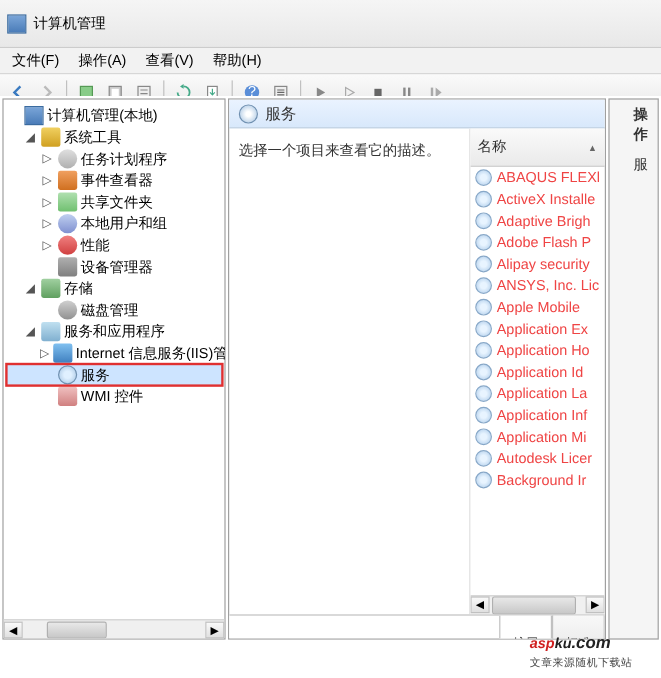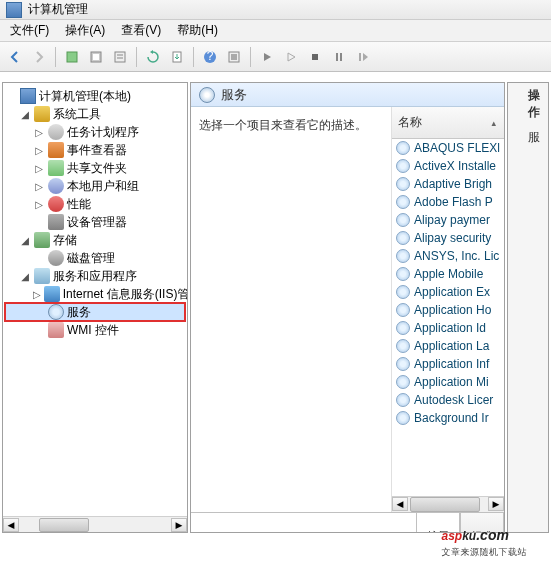--- a/index.html
+++ b/index.html
@@ -1,19 +1,19 @@
 <!DOCTYPE html>
 <html><head>
 <meta charset="utf-8">
 <style>
 * { box-sizing: border-box; margin: 0; padding: 0; font-family: "Microsoft YaHei", Tahoma, sans-serif; font-size: 12px; }
 body { background: #fff; width: 551px; height: 565px; overflow: hidden; position: relative; }
 
 
-.titlebar { height: 20px; background: linear-gradient(#f5f5f5,#e8e8e8); border-bottom: 1px solid #ccc; display: flex; align-items: center; padding: 0 6px; gap: 6px; }
+.titlebar { height: 40px; background: linear-gradient(#f5f5f5,#e8e8e8); border-bottom: 1px solid #ccc; display: flex; align-items: center; padding: 0 6px; gap: 6px; }
 .titlebar .ticon { width: 16px; height: 16px; background: linear-gradient(#7aa5d8,#4a7cb8); border: 1px solid #3a6ba0; }
 .titlebar .ttext { font-size: 12px; }
 
 
 .menubar { height: 22px; background: #f2f2f2; border-bottom: 1px solid #d0d0d0; display: flex; align-items: center; padding: 0 4px; gap: 4px; }
 .menubar span { padding: 2px 6px; cursor: pointer; }
 
 
 .toolbar { height: 30px; background: linear-gradient(#fafafa,#eaeaea); border-bottom: 1px solid #c0c0c0; display: flex; align-items: center; padding: 0 4px; gap: 2px; }
 .tbtn { width: 22px; height: 22px; display: flex; align-items: center; justify-content: center; border: 1px solid transparent; border-radius: 2px; cursor: pointer; }
@@ -67,21 +67,21 @@
 
 
 .mbody { flex:1; display:flex; overflow:hidden; }
 .desc { width: 200px; padding: 10px 8px; font-size: 12px; color: #333; }
 .slist { flex:1; border-left: 1px solid #e0e0e0; display:flex; flex-direction:column; overflow:hidden; }
 .colhead { height: 32px; background: linear-gradient(#fafafa,#eaeaea); border-bottom: 1px solid #c8c8c8; display:flex; align-items:center; padding: 0 6px; font-size:12px; color:#333; position:relative; }
 .colhead .sortarr { position:absolute; right: 8px; font-size:9px; color:#666; }
 .slistbody { flex:1; overflow:hidden; }
 .srow { height: 18px; display:flex; align-items:center; padding: 0 4px; gap: 4px; white-space:nowrap; cursor:pointer; }
 .srow .sicon { width:14px; height:14px; border-radius:7px; background: radial-gradient(circle,#e8f4ff 30%,#a8c8e8); border:1px solid #88a8c8; flex-shrink:0; }
-.srow .slabel { font-size:12px; color:#0c4a6e; }
+.srow .slabel { font-size:12px; color:#ef4444; }
 
 
 .midfoot { height: 20px; border-top:1px solid #c0c0c0; display:flex; background:#fff; }
 .midfoot .spc { flex:1; }
 .tab { padding: 16px 10px; border: 1px solid #c0c0c0; border-top:none; background: linear-gradient(#f8f8f8,#e8e8e8); cursor:pointer; font-size:11px; }
 .tab.active { background:#fff; }
 .mhbar { height:16px; border-top:1px solid #d0d0d0; background:#f0f0f0; display:flex; }
 .mhbar .arr { width:16px; height:14px; background:linear-gradient(#fafafa,#e0e0e0); border:1px solid #c0c0c0; text-align:center; font-size:9px; line-height:12px; cursor:pointer; }
 .mhbar .track { flex:1; position:relative; }
 .mhbar .thumb { position:absolute; left:2px; width:70px; top:0; bottom:0; background:linear-gradient(#e8e8e8,#c8c8c8); border:1px solid #b0b0b0; border-radius:2px; }
@@ -312,24 +312,20 @@
               <div class="srow">
                 <span class="sicon"></span>
                 <span class="slabel">Adaptive Brigh</span>
               </div>
               <div class="srow">
                 <span class="sicon"></span>
                 <span class="slabel">Adobe Flash P</span>
               </div>
               <div class="srow">
                 <span class="sicon"></span>
-                <span class="slabel">Alipay paymer</span>
-              </div>
-              <div class="srow">
-                <span class="sicon"></span>
                 <span class="slabel">Alipay security</span>
               </div>
               <div class="srow">
                 <span class="sicon"></span>
                 <span class="slabel">ANSYS, Inc. Lic</span>
               </div>
               <div class="srow">
                 <span class="sicon"></span>
                 <span class="slabel">Apple Mobile</span>
               </div>

